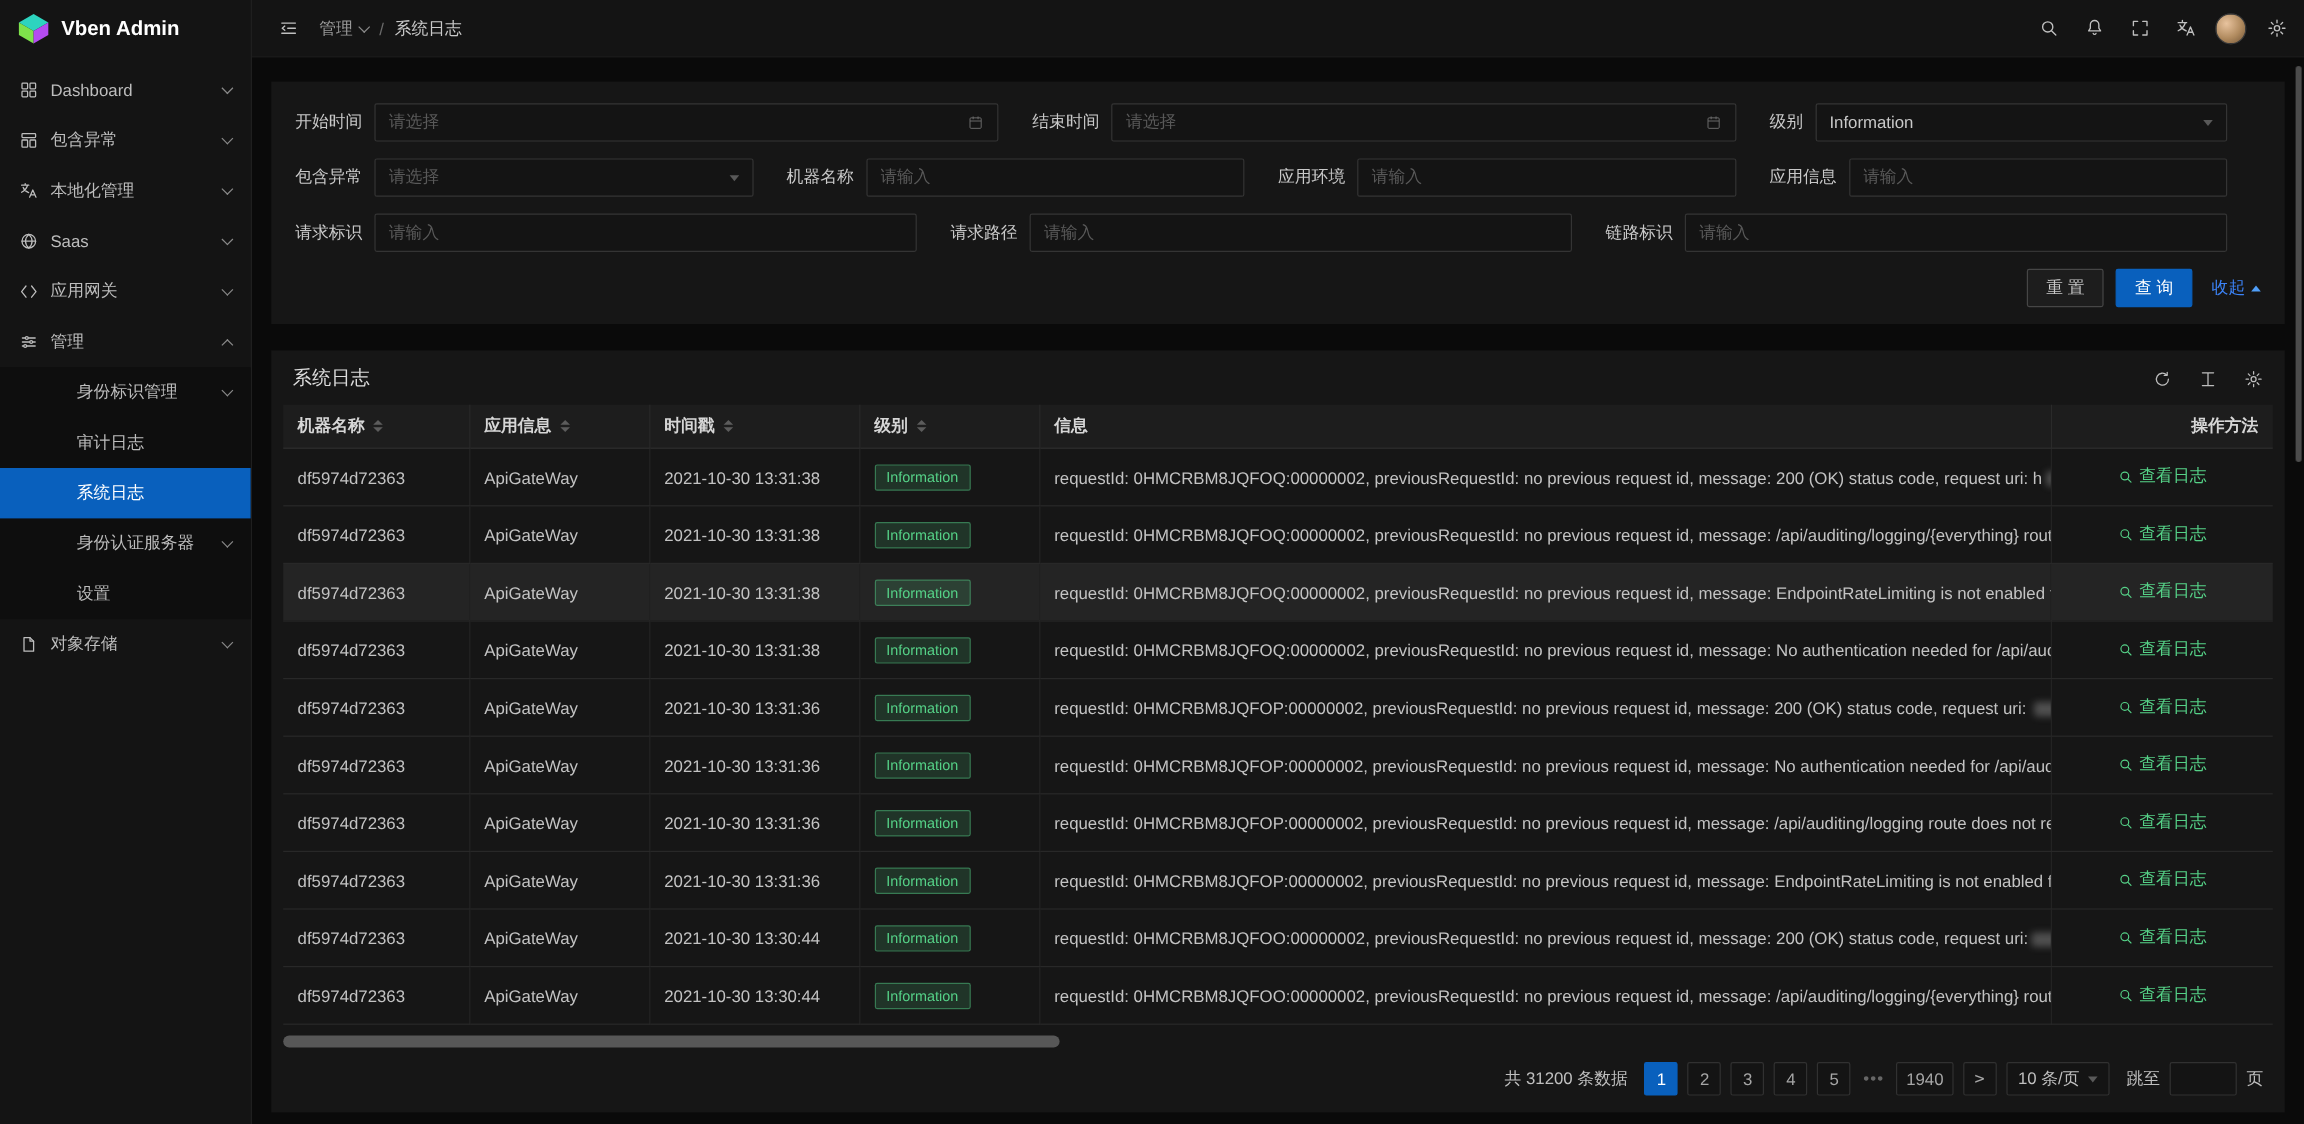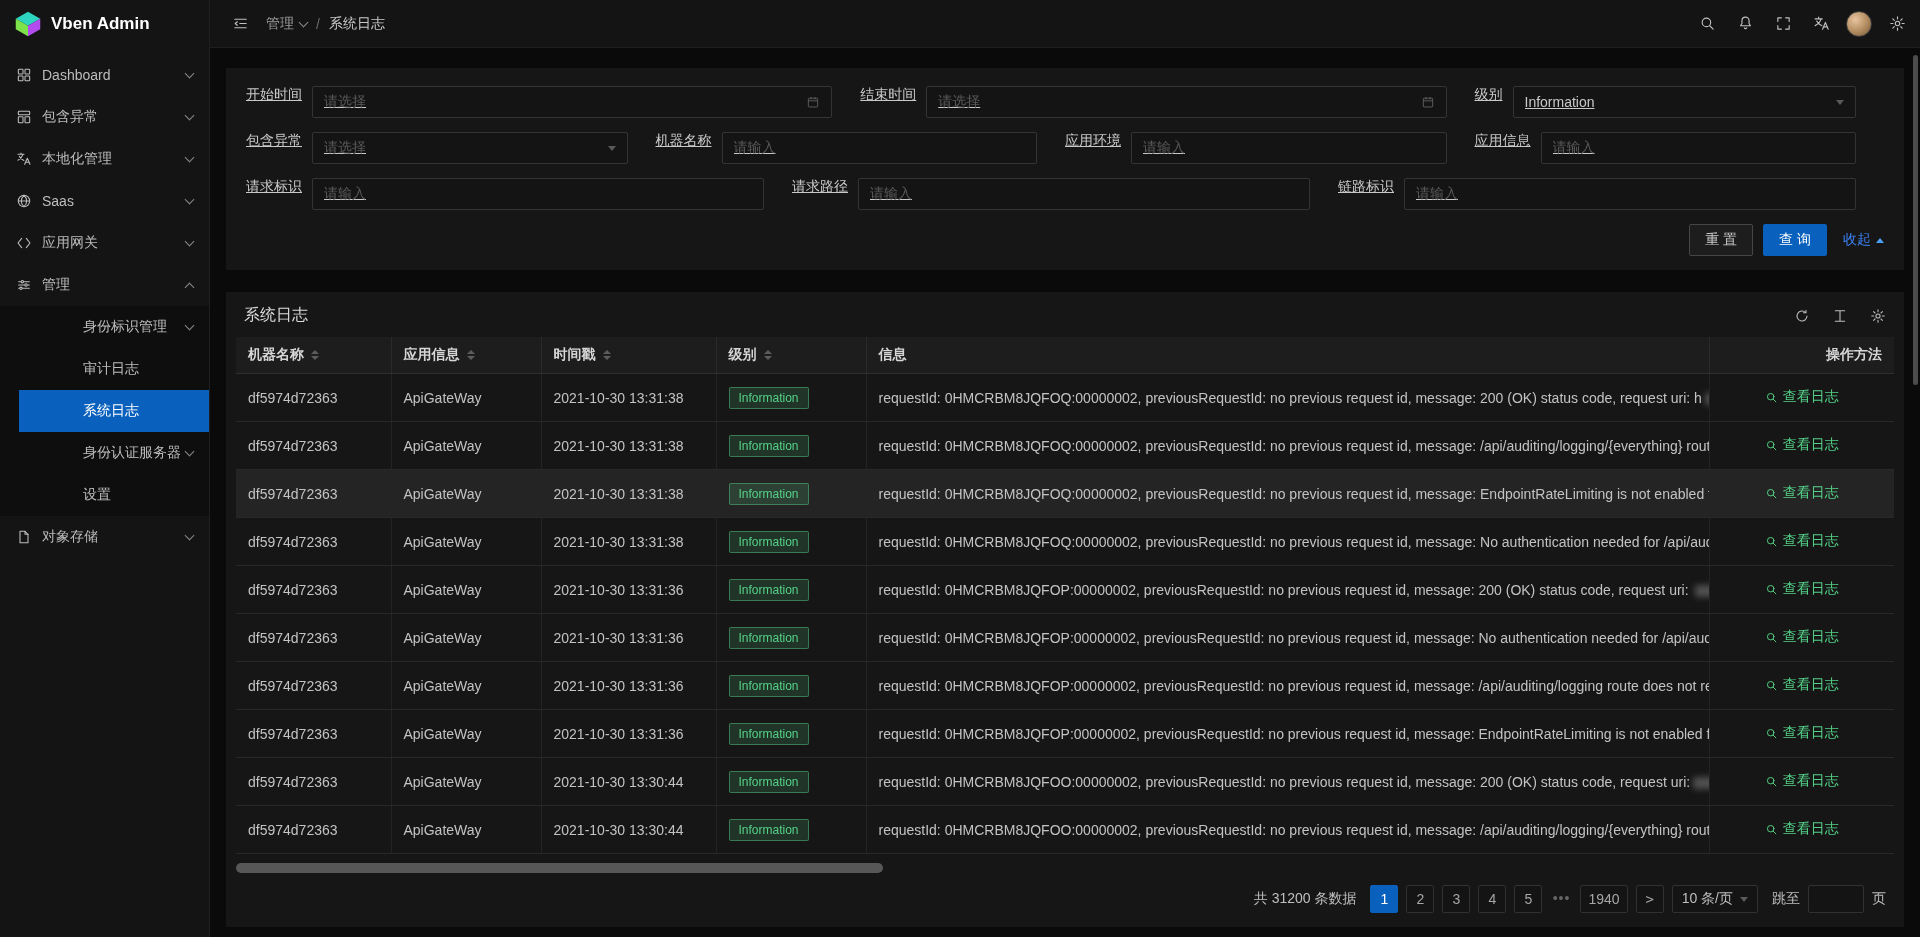--- a/index.html
+++ b/index.html
@@ -13,21 +13,21 @@
 .logo-mark{width:28px;height:28px;display:flex;}
 .logo-text{font-size:17px;font-weight:bold;color:#fff;white-space:nowrap;}
 .menu{flex:1;padding-top:6px;overflow:hidden;}
 .menu-item{height:42px;display:flex;align-items:center;padding:0 16px;color:#bdbdbd;cursor:pointer;font-size:14px;white-space:nowrap;}
 .mi-icon{width:16px;height:16px;margin-right:10px;display:inline-flex;flex-shrink:0;}
 .mi-icon svg{width:16px;height:16px;stroke:currentColor;fill:none;stroke-width:1.6;stroke-linecap:round;stroke-linejoin:round;}
 .mi-label{flex:1;overflow:hidden;text-overflow:ellipsis;}
 .chev{width:7px;height:7px;border-right:1.5px solid #8a8a8a;border-bottom:1.5px solid #8a8a8a;transform:rotate(45deg);margin-top:-3px;flex-shrink:0;}
 .chev.up{transform:rotate(-135deg);margin-top:4px;}
 .submenu{background:#0e0e0e;}
-.menu-item.sub{padding-left:64px;margin-left:19px;}
+.menu-item.sub{padding-left:64px;}
 .menu-item.active{background:#0960bd;color:#fff;}
 
 
 .main{flex:1;display:flex;flex-direction:column;min-width:0;}
 .topbar{height:48px;background:#141414;display:flex;align-items:center;padding:0 4px 0 14px;border-bottom:1px solid #1f1f1f;flex-shrink:0;}
 .topbar svg{stroke:currentColor;fill:none;stroke-width:1.6;stroke-linecap:round;stroke-linejoin:round;}
 .fold{width:32px;height:48px;display:flex;align-items:center;justify-content:center;color:#c0c0c0;cursor:pointer;}
 .fold svg{width:17px;height:17px;}
 .breadcrumb{display:flex;align-items:center;margin-left:10px;gap:9px;color:#9a9a9a;}
 .bc-item{display:inline-flex;align-items:center;gap:6px;cursor:pointer;}
@@ -38,21 +38,21 @@
 .hicon{width:38px;height:48px;display:flex;align-items:center;justify-content:center;color:#c0c0c0;cursor:pointer;}
 .hicon svg{width:17px;height:17px;}
 .avatar{width:26px;height:26px;border-radius:50%;background:radial-gradient(circle at 35% 32%,#e8c39e 0%,#b08a5e 55%,#6f5336 100%);border:1px solid #3a3a3a;}
 
 
 .content{flex:1;padding:20px 16px 10px;display:flex;flex-direction:column;min-height:0;position:relative;background:#0a0a0a;}
 
 
 .filter-panel{background:#161616;padding:18px 20px 14px;flex-shrink:0;}
 .f-row{display:grid;grid-template-columns:repeat(24,1fr);margin-bottom:14px;}
-.f-field{display:flex;align-items:flex-start;padding-right:28px;min-width:0;text-decoration:underline;}
+.f-field{display:flex;align-items:center;padding-right:28px;min-width:0;}
 .f-label{margin-right:10px;white-space:nowrap;color:#c9c9c9;}
 .f-input{flex:1;height:32px;border:1px solid #343434;border-radius:2px;background:#141414;display:flex;align-items:center;padding:0 11px;cursor:text;min-width:0;}
 .f-input.is-select{cursor:pointer;}
 .f-placeholder{color:#595959;flex:1;overflow:hidden;white-space:nowrap;}
 .f-value{color:#c9c9c9;flex:1;overflow:hidden;white-space:nowrap;}
 .suffix{color:#595959;display:flex;flex-shrink:0;}
 .suffix svg{width:14px;height:14px;stroke:#6a6a6a;fill:none;stroke-width:1.4;}
 .sel-caret{width:0;height:0;border-left:4px solid transparent;border-right:4px solid transparent;border-top:5px solid #595959;flex-shrink:0;}
 .filter-actions{display:flex;justify-content:flex-end;align-items:center;gap:10px;margin-top:2px;}
 .btn{height:32px;padding:0 15px;border-radius:2px;font-size:14px;display:inline-flex;align-items:center;cursor:pointer;white-space:nowrap;}

